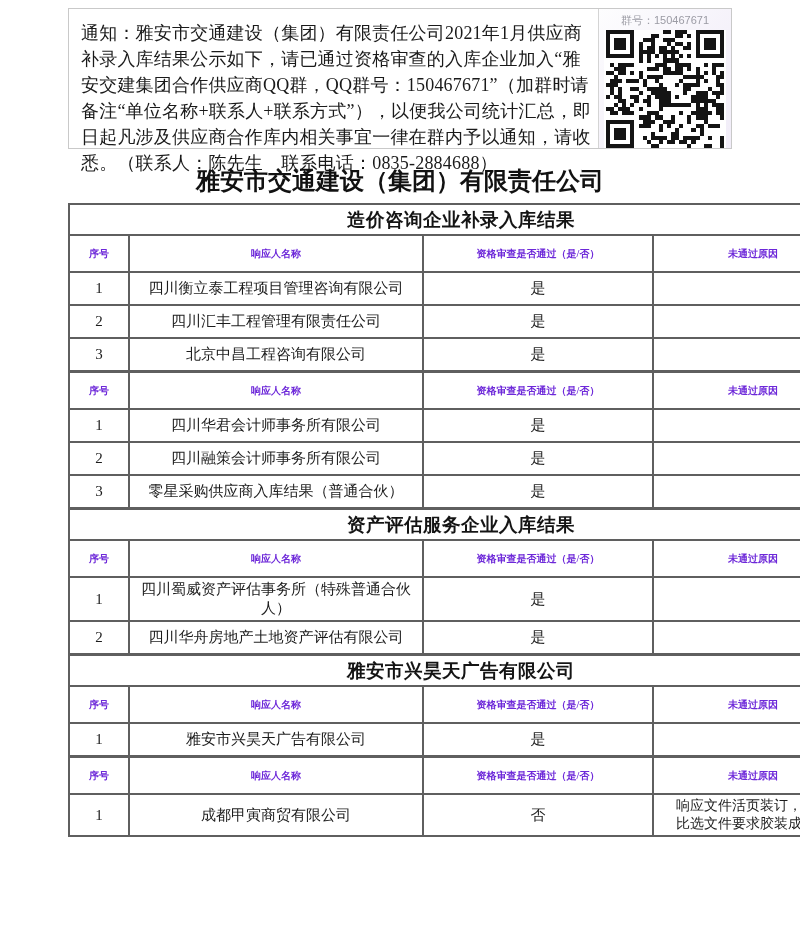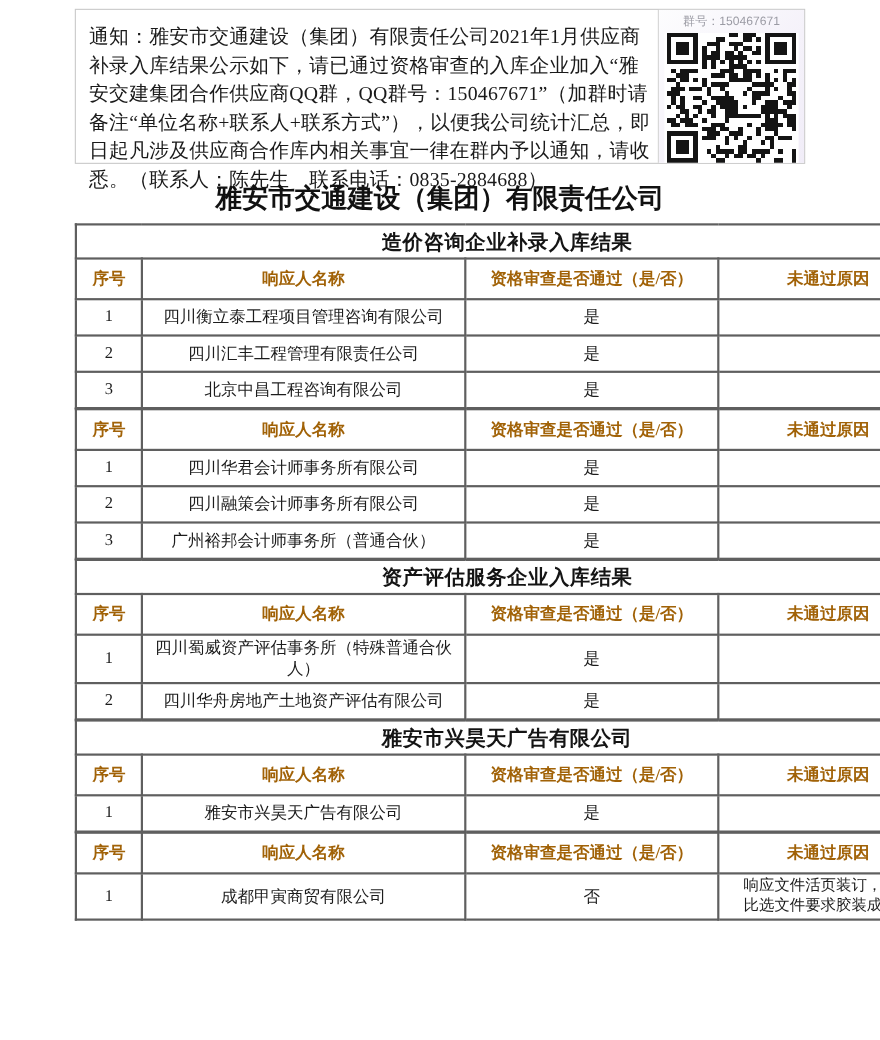--- a/index.html
+++ b/index.html
@@ -45,21 +45,21 @@
   .results-table + .results-table { margin-top:-1px; }
   .results-table td, .results-table th {
     border:2px solid #5f5f5f; text-align:center; vertical-align:middle;
     padding:2px 3px; box-sizing:border-box; overflow:hidden;
   }
   .section-title {
     font-weight:bold; font-size:18.5px; height:30px; color:#141414;
     letter-spacing:0.5px;
   }
   .results-table th {
-    font-weight:bold; font-size:15px; height:37px; color:#a16207;
+    font-weight:bold; font-size:10px; height:37px; color:#6d28d9;
   }
   .results-table td.data-cell { font-size:15px; height:33px; }
   .results-table td.reason-cell { font-size:14px; line-height:18px; padding:2px 16px; }
 </style>
 </head>
 <body>
 
 <div class="page">
 
   <div class="notice-box">
@@ -536,21 +536,21 @@
             <td class="data-cell reason-cell"></td>
           </tr>
           <tr>
             <td class="data-cell">2</td>
             <td class="data-cell">四川融策会计师事务所有限公司</td>
             <td class="data-cell">是</td>
             <td class="data-cell reason-cell"></td>
           </tr>
           <tr>
             <td class="data-cell">3</td>
-            <td class="data-cell">广州裕邦会计师事务所（普通合伙）</td>
+            <td class="data-cell">零星采购供应商入库结果（普通合伙）</td>
             <td class="data-cell">是</td>
             <td class="data-cell reason-cell"></td>
           </tr>
         </tbody>
       </table>
       <table class="results-table">
         <colgroup>
           <col style="width: 60px;">
           <col style="width: 294px;">
           <col style="width: 230px;">

